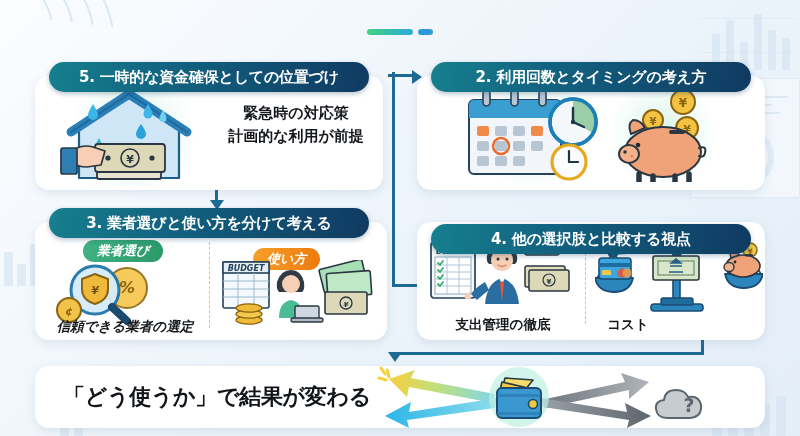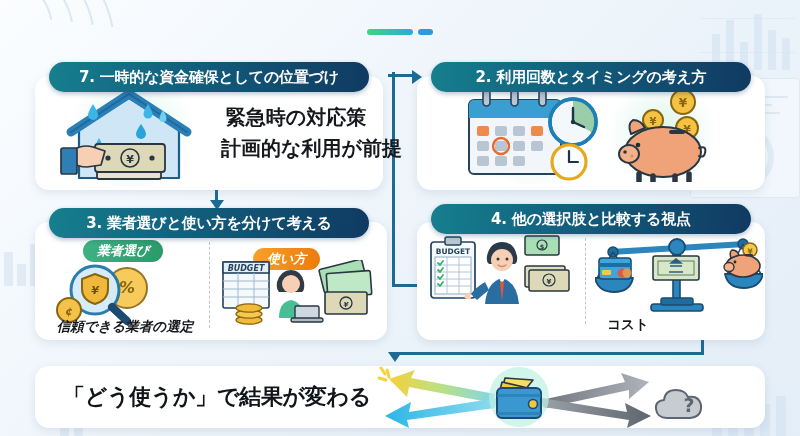--- a/index.html
+++ b/index.html
@@ -62,21 +62,21 @@
   }
   .pill {
     position:absolute; z-index:4; height:30px; border-radius:16px;
     background:linear-gradient(95deg,#167f8e 0%,#12617f 40%,#103a61 100%);
     color:#fff; display:flex; align-items:center; justify-content:center;
     font-size:15px; font-weight:700; letter-spacing:-0.2px; white-space:nowrap;
     box-shadow:0 2px 5px rgba(16,58,97,.3);
   }
   .card-body { position:absolute; inset:0; }
   .card-text {
-    font-size:20px; font-weight:700; color:#15181c; line-height:1.55;
+    font-size:15px; font-weight:700; color:#15181c; line-height:1.55;
     text-align:center; white-space:nowrap;
   }
   .caption {
     font-size:13.5px; font-weight:700; color:#15181c; white-space:nowrap;
     text-align:center;
   }
   .mini-badge {
     height:22px; border-radius:11px; color:#fff; font-size:13px; font-weight:700;
     display:flex; align-items:center; justify-content:center; white-space:nowrap;
     padding:0 14px;
@@ -199,21 +199,21 @@
         <rect x="8" y="66" width="16" height="26" rx="2" fill="#2f7fb5" stroke="#2a3742" stroke-width="1.7"></rect>
       </svg>
 
       <div class="card-text" style="position:absolute;left:186px;top:26px;width:150px;">
         <div>緊急時の対応策</div>
         <div>計画的な利用が前提</div>
       </div>
     </div>
   </div>
   <div class="pill" style="left:49px;top:62px;width:320px;">
-    <span>7. 一時的な資金確保としての位置づけ</span>
+    <span>5. 一時的な資金確保としての位置づけ</span>
   </div>
 
   <div class="card" style="left:417px;top:76px;width:348px;height:114px;">
     <div class="card-body">
       <div class="glow" style="left:50px;top:8px;width:130px;height:100px;"></div>
       <div class="glow" style="left:185px;top:8px;width:120px;height:100px;"></div>
 
       <svg width="140" height="96" viewBox="0 0 140 96" style="position:absolute;left:48px;top:10px;">
         <rect x="4" y="14" width="92" height="74" rx="5" fill="#f2f6fa" stroke="#24435c" stroke-width="2"></rect>
         <path d="M4 19 a5 5 0 0 1 5-5 h82 a5 5 0 0 1 5 5 v13 H4 Z" fill="#3a9ed0"></path>
@@ -415,26 +415,29 @@
           <ellipse cx="134" cy="37" rx="5" ry="4.5" fill="#f4b28c" stroke="#2a3742" stroke-width="1.4"></ellipse>
           <circle cx="140" cy="32" r="1.4" fill="#1f2b36"></circle>
           <rect x="150" y="24" width="8" height="2.5" rx="1.2" fill="#2a3742"></rect>
         </g>
 
         <rect x="58" y="26" width="46" height="24" rx="2" fill="#d7e7c9" stroke="#2a3742" stroke-width="1.6"></rect>
         <rect x="63" y="31" width="36" height="14" fill="none" stroke="#5f7f5a" stroke-width="1"></rect>
         <path d="M74 42 h14 M75 36 h12 M76 33 l5-4 l5 4Z" stroke="#2a5f86" stroke-width="1.4" fill="#2a5f86"></path>
       </svg>
 
+      <div class="caption" style="position:absolute;left:6px;top:94px;width:160px;">
+        <span>支出管理の徹底</span>
+      </div>
       <div class="caption" style="position:absolute;left:168px;top:94px;width:86px;">
         <span>コスト</span>
       </div>
     </div>
   </div>
-  <div class="pill" style="left:431px;top:204px;width:320px;">
+  <div class="pill" style="left:431px;top:224px;width:320px;">
     <span>4. 他の選択肢と比較する視点</span>
   </div>
 
   <div class="footer">
     <div class="footer-text">「どう使うか」で結果が変わる</div>
 
     <svg width="410" height="62" viewBox="0 0 410 62" style="position:absolute;left:310px;top:0;">
       <defs>
         <linearGradient id="gYellow" x1="1" y1="0" x2="0" y2="0">
           <stop offset="0%" stop-color="#7fd7e8"></stop>

